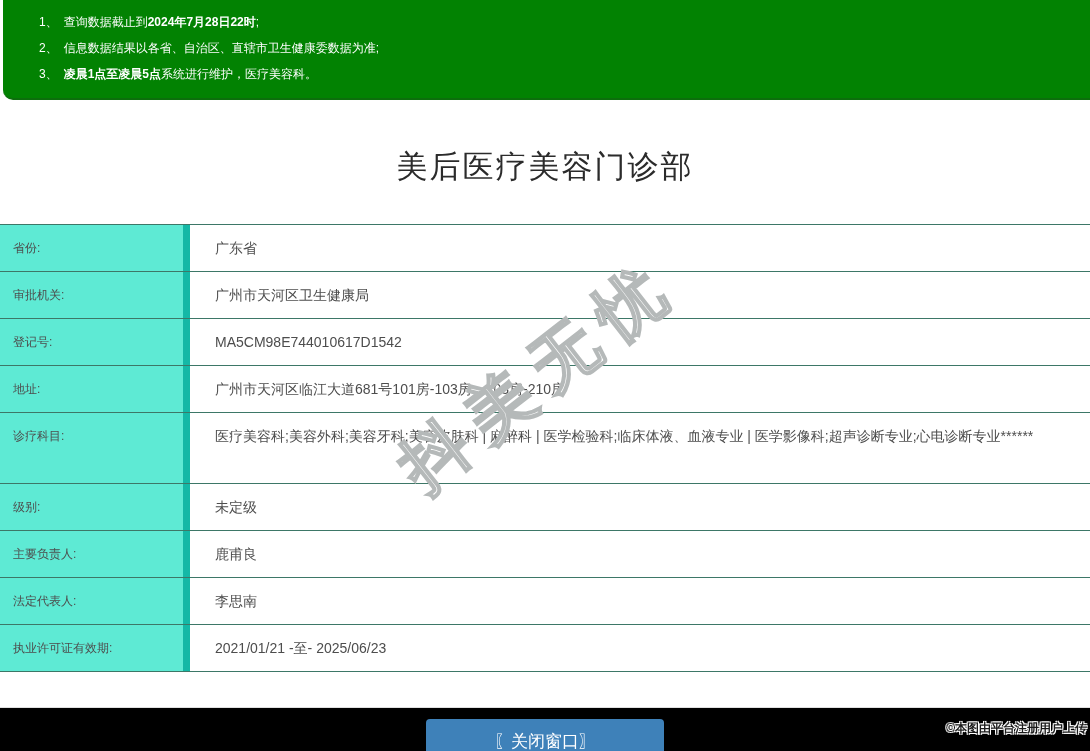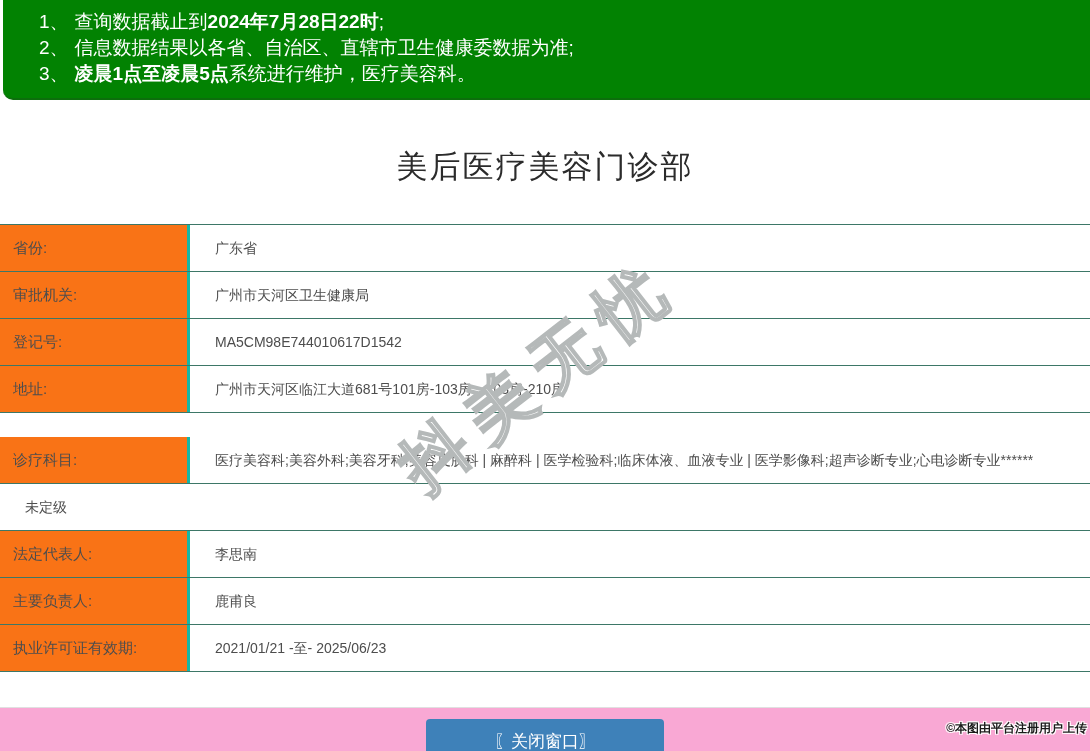--- a/index.html
+++ b/index.html
@@ -10,59 +10,59 @@
   }
   .page{position:relative;width:1090px;height:751px;overflow:hidden;}
 
   
   .notice-bar{
     margin-left:3px;height:100px;box-sizing:border-box;
     background:#028202;border-bottom:2px solid #0c6e0c;
     border-bottom-left-radius:10px;
     color:#fff;padding:9px 10px 0 36px;
   }
-  .notice-line{font-size:19px;line-height:26px;white-space:nowrap;}
+  .notice-line{font-size:12px;line-height:26px;white-space:nowrap;}
   .notice-line .num{margin-right:6px;}
   .notice-line b{font-weight:bold;}
 
   
   .page-title{
     margin:12px;padding:34px 0 24px;text-align:center;
     font-size:31px;font-weight:400;color:#2b2b2b;letter-spacing:2px;
   }
 
   
   .info-table{border-top:1px solid #3d7767;}
   .row{display:flex;border-bottom:1px solid #3d7767;min-height:46px;box-sizing:border-box;}
   .row .label{
     width:190px;flex:0 0 190px;box-sizing:border-box;
-    background:#f97316;border-right:3px solid #14b8a6;
+    background:#5eead4;border-right:7px solid #14b8a6;
     padding:9px 8px 9px 13px;
-    font-size:15px;line-height:28px;color:#4d4d4d;
+    font-size:12px;line-height:28px;color:#4d4d4d;
   }
   .row .value{
     flex:1;box-sizing:border-box;
     padding:9px 55px 9px 25px;
     font-size:14px;line-height:28px;color:#4d4d4d;
   }
-  .row.tall{min-height:71px;align-items:flex-end;}
+  .row.tall{min-height:71px;}
 
   
   .wm-diagonal{
     position:absolute;left:539px;top:376px;z-index:5;
     transform:translate(-50%,-50%) rotate(-38deg);
     font-size:66px;font-weight:bold;letter-spacing:16px;white-space:nowrap;
     color:#ffffff;-webkit-text-stroke:2px #b5b9b9;
     pointer-events:none;
   }
 
   
   .footer{
     position:absolute;left:0;right:0;top:707px;bottom:0;
-    background:#f9a8d4;border-top:1px solid #e0e0e0;
+    background:#000000;border-top:1px solid #e0e0e0;
     text-align:center;
   }
   .close-btn{
     display:inline-block;margin-top:11px;width:238px;height:44px;
     background:#3e81b9;color:#fff;border:none;border-radius:4px;
     font-size:17px;font-family:inherit;cursor:pointer;
   }
 
   
   .wm-corner{
@@ -99,29 +99,30 @@
     </div>
     <div class="row">
       <div class="label">地址:</div>
       <div class="value">广州市天河区临江大道681号101房-103房、203房-210房</div>
     </div>
     <div class="row tall">
       <div class="label">诊疗科目:</div>
       <div class="value">医疗美容科;美容外科;美容牙科;美容皮肤科 | 麻醉科 | 医学检验科;临床体液、血液专业 | 医学影像科;超声诊断专业;心电诊断专业******</div>
     </div>
     <div class="row">
+      <div class="label">级别:</div>
       <div class="value">未定级</div>
+    </div>
+    <div class="row">
+      <div class="label">主要负责人:</div>
+      <div class="value">鹿甫良</div>
     </div>
     <div class="row">
       <div class="label">法定代表人:</div>
       <div class="value">李思南</div>
-    </div>
-    <div class="row">
-      <div class="label">主要负责人:</div>
-      <div class="value">鹿甫良</div>
     </div>
     <div class="row">
       <div class="label">执业许可证有效期:</div>
       <div class="value">2021/01/21 -至- 2025/06/23</div>
     </div>
   </div>
 
   <div class="wm-diagonal">抖美无忧</div>
 
   <div class="footer">

